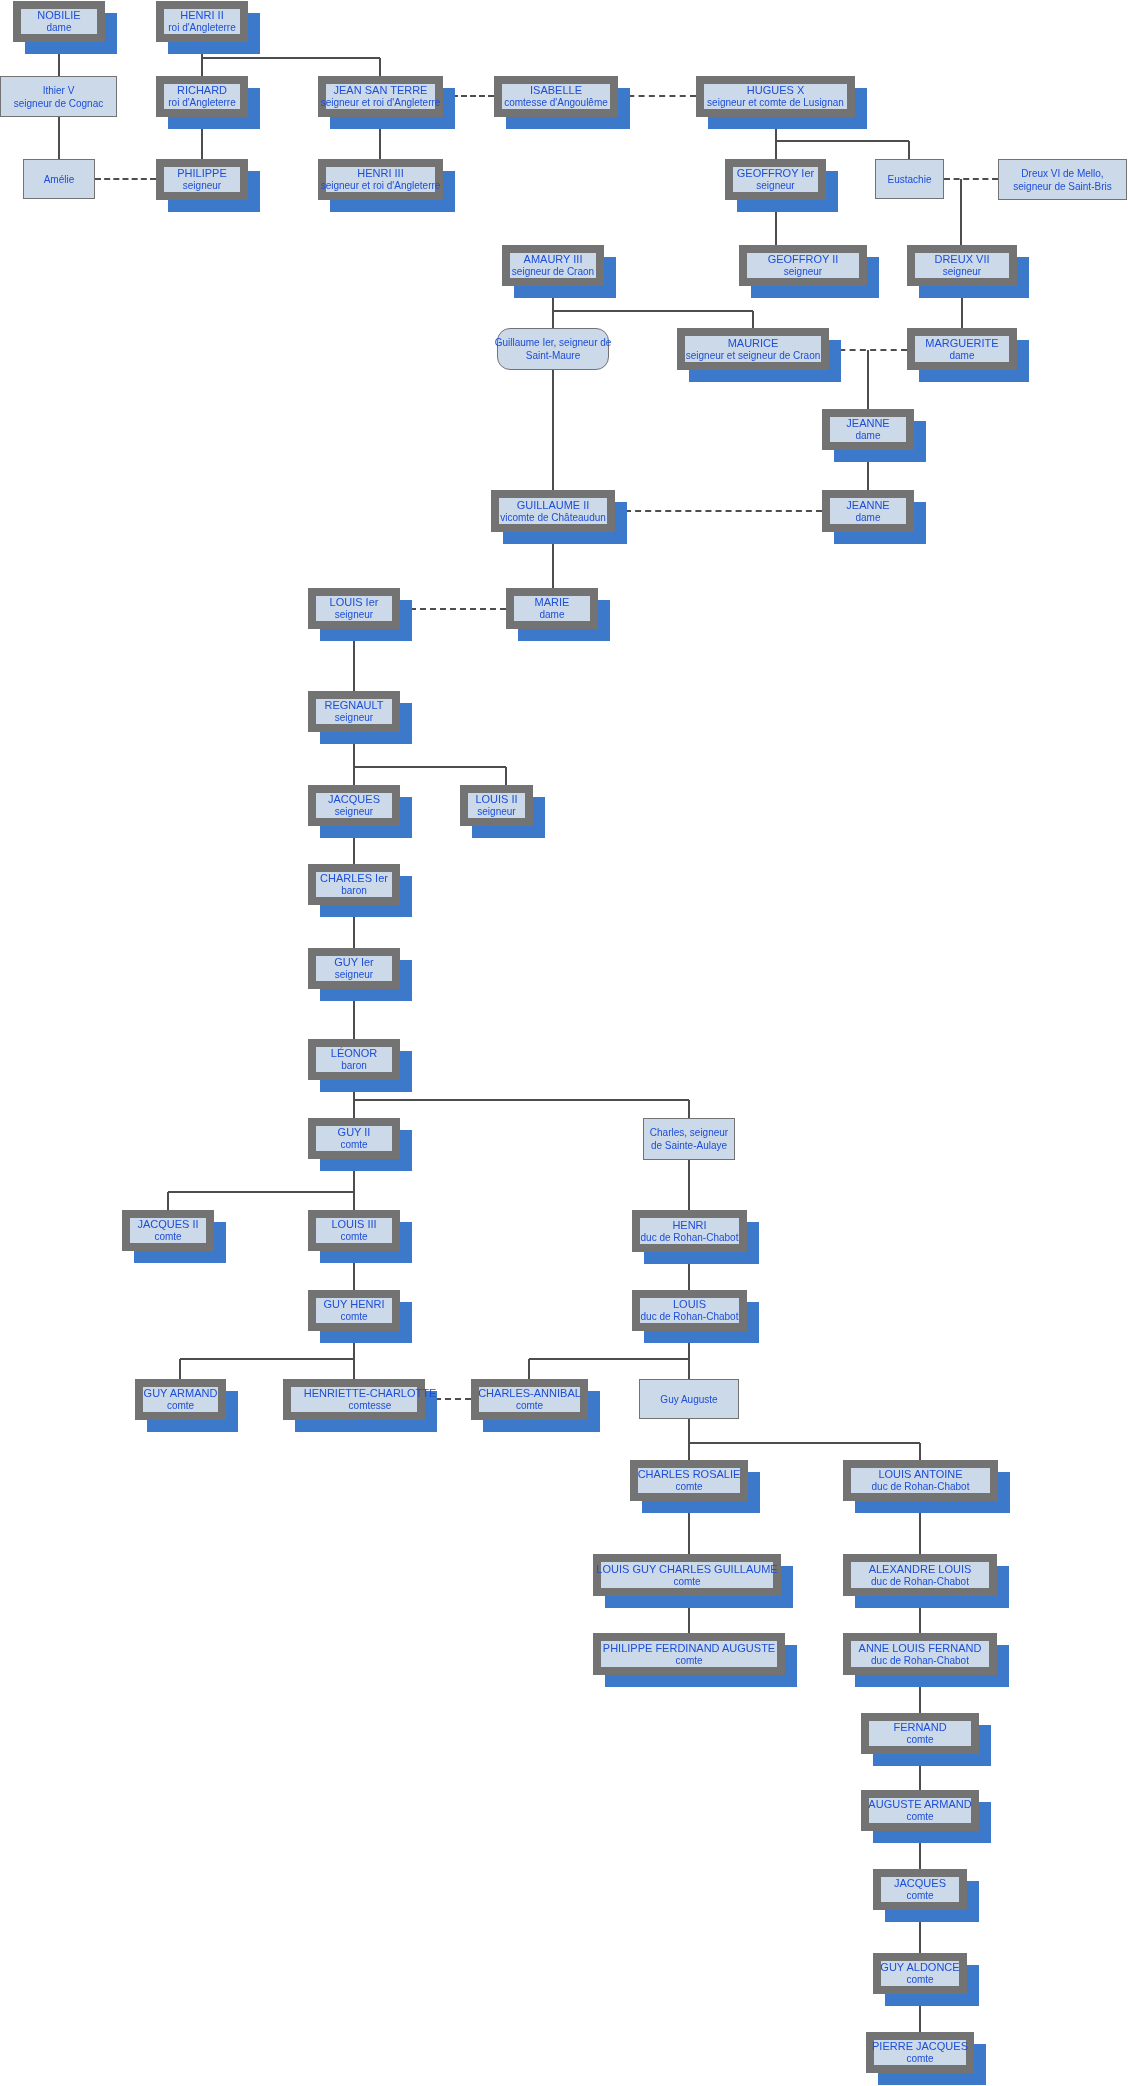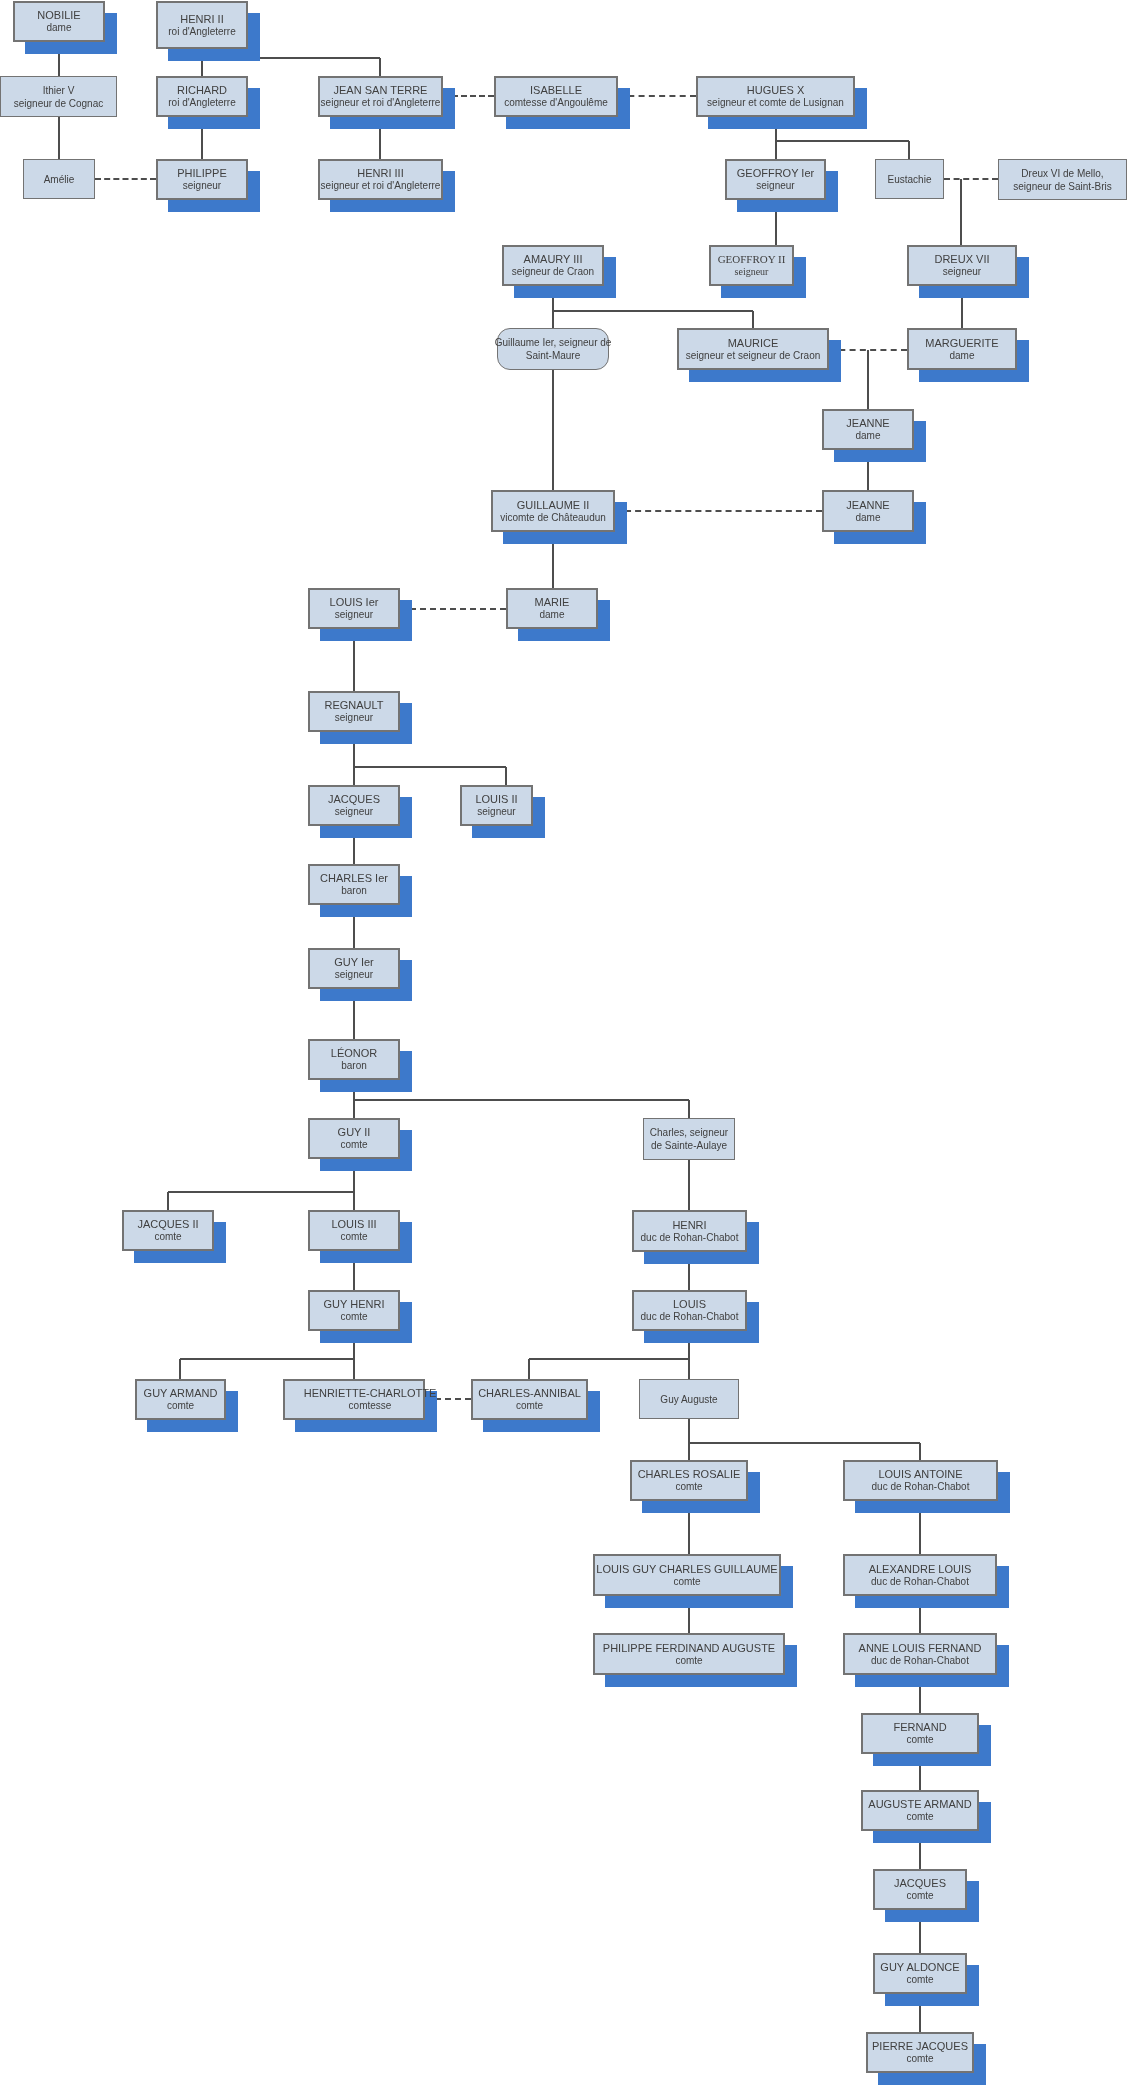--- a/index.html
+++ b/index.html
@@ -8,28 +8,28 @@
     width:1128px;
     height:2086px;
     background:#ffffff;
     font-family:"Liberation Sans", sans-serif;
     overflow:hidden;
   }
   .node{
     position:absolute;
     box-sizing:border-box;
     background:#ccd9e8;
-    border:2px solid #737373;
+    border:8px solid #737373;
     box-shadow:12px 12px 0 #3d79cb;
     display:flex;
     flex-direction:column;
     align-items:center;
     justify-content:center;
     text-align:center;
-    color:#404040;
+    color:#1d4ed8;
     cursor:pointer;
   }
   .node.plain{
     border-width:1px;
     box-shadow:none;
   }
   .node .name{
     font-size:11px;
     line-height:13px;
     white-space:nowrap;
@@ -120,21 +120,21 @@
     <div class="line v" style="left: 919px; top: 1596px; height: 37px;"></div>
     <div class="line v" style="left: 919px; top: 1675px; height: 38px;"></div>
     <div class="line v" style="left: 919px; top: 1754px; height: 36px;"></div>
     <div class="line v" style="left: 919px; top: 1831px; height: 38px;"></div>
     <div class="line v" style="left: 919px; top: 1911px; height: 42px;"></div>
     <div class="line v" style="left: 919px; top: 1995px; height: 37px;"></div>
     <div class="node main" style="left: 13px; top: 1px; width: 92px; height: 41px;">
       <div class="name">NOBILIE</div>
       <div class="title">dame</div>
     </div>
-    <div class="node main" style="left: 156px; top: 1px; width: 92px; height: 48px;">
+    <div class="node main" style="left: 156px; top: 1px; width: 92px; height: 41px;">
       <div class="name">HENRI II</div>
       <div class="title">roi d'Angleterre</div>
     </div>
     <div class="node plain" style="left: 0px; top: 76px; width: 117px; height: 41px;">
       <div class="name">Ithier V</div>
       <div class="title">seigneur de Cognac</div>
     </div>
     <div class="node main" style="left: 156px; top: 76px; width: 92px; height: 41px;">
       <div class="name">RICHARD</div>
       <div class="title">roi d'Angleterre</div>
@@ -170,21 +170,21 @@
       <div class="name">Eustachie</div>
     </div>
     <div class="node plain" style="left: 998px; top: 159px; width: 129px; height: 41px;">
       <div class="name">Dreux VI de Mello,</div>
       <div class="title">seigneur de Saint-Bris</div>
     </div>
     <div class="node main" style="left: 502px; top: 245px; width: 102px; height: 41px;">
       <div class="name">AMAURY III</div>
       <div class="title">seigneur de Craon</div>
     </div>
-    <div class="node main" style="left: 709px; top: 245px; width: 85px; height: 41px; font-family: Liberation Serif, serif;">
+    <div class="node main" style="left: 739px; top: 245px; width: 128px; height: 41px;">
       <div class="name">GEOFFROY II</div>
       <div class="title">seigneur</div>
     </div>
     <div class="node main" style="left: 907px; top: 245px; width: 110px; height: 41px;">
       <div class="name">DREUX VII</div>
       <div class="title">seigneur</div>
     </div>
     <div class="node plain" style="left: 497px; top: 328px; width: 112px; height: 42px; border-radius: 13px;">
       <div class="name">Guillaume Ier, seigneur de</div>
       <div class="title">Saint-Maure</div>

